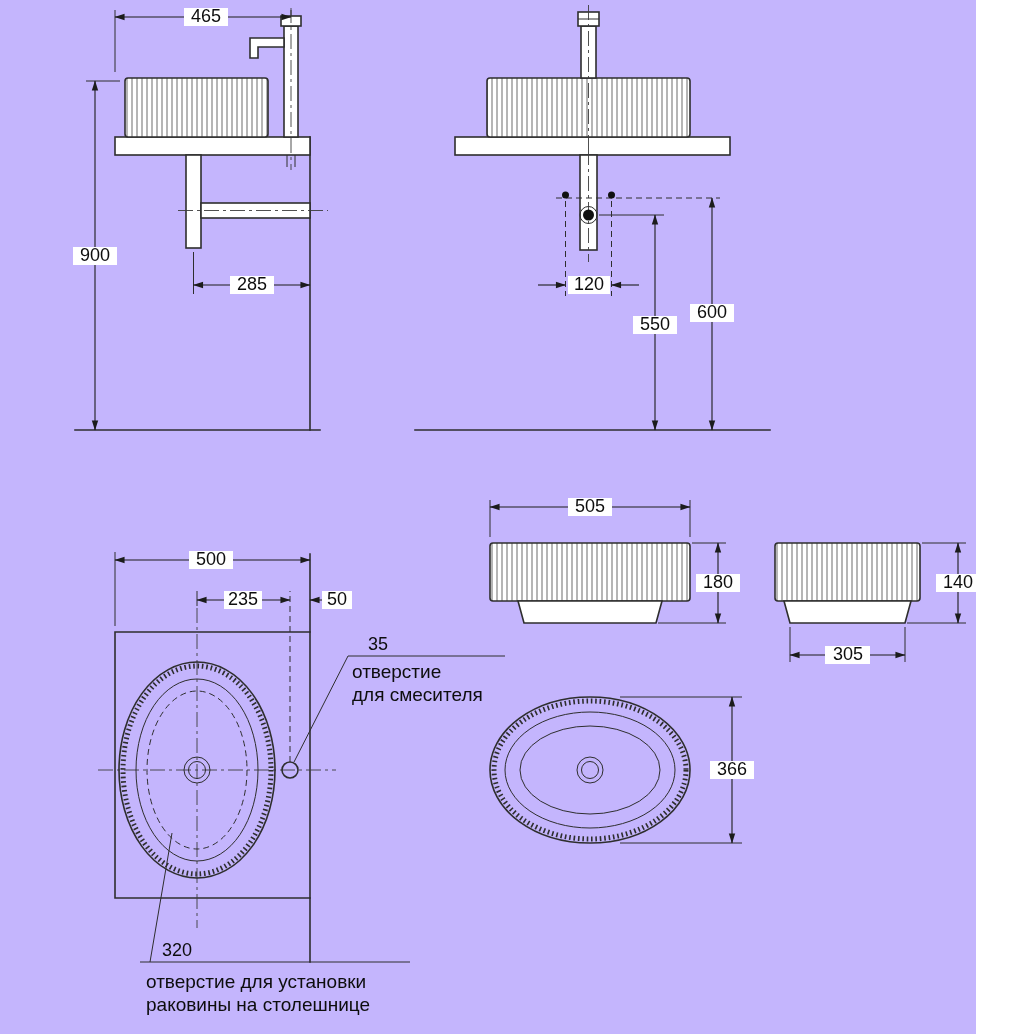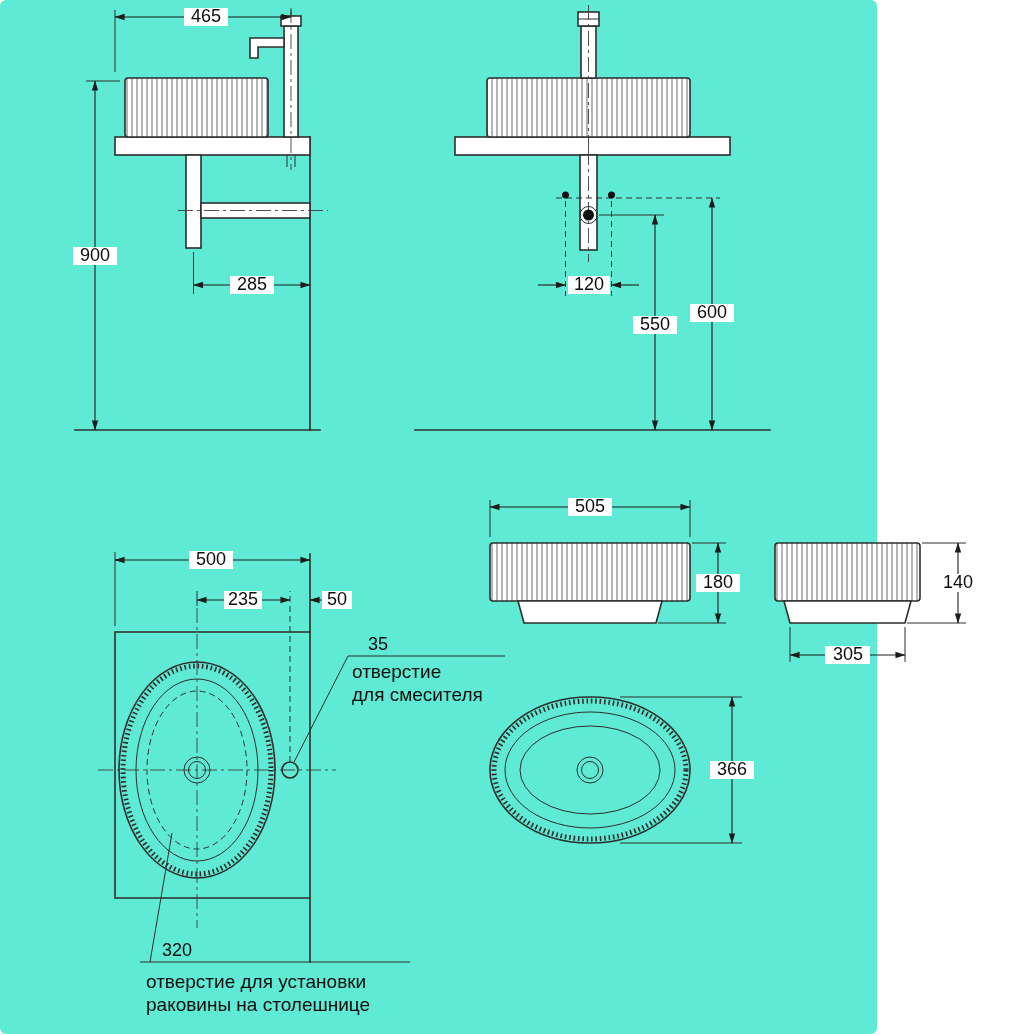--- a/index.html
+++ b/index.html
@@ -1,16 +1,16 @@
 <!DOCTYPE html>
 <html><head>
 <meta charset="utf-8">
 <style>
   html,body{margin:0;padding:0;background:#ffffff;}
-  .stage{width:877px;height:1034px;position:relative;background:#5eead4;border-radius:6px;}
+  .stage{width:976px;height:1034px;position:relative;background:#c4b5fd;}
   svg{display:block;}
   .ol{fill:none;stroke:#2e2e2e;stroke-width:1.6;stroke-linecap:square;}
   .olf{fill:#ffffff;stroke:#2e2e2e;stroke-width:1.6;}
   .tl{fill:none;stroke:#2e2e2e;stroke-width:1;}
   .dl{fill:none;stroke:#1c1c1c;stroke-width:1.1;}
   .cl{fill:none;stroke:#3c3c3c;stroke-width:0.9;stroke-dasharray:15 4 3 4;}
   .hl{fill:none;stroke:#2e2e2e;stroke-width:1;stroke-dasharray:6 4;}
   .knurl{fill:none;stroke:#2e2e2e;stroke-width:5;stroke-dasharray:1.6 2.8;}
   .flute{stroke:#2e2e2e;stroke-width:1.6;}
   .bg{fill:#ffffff;}

